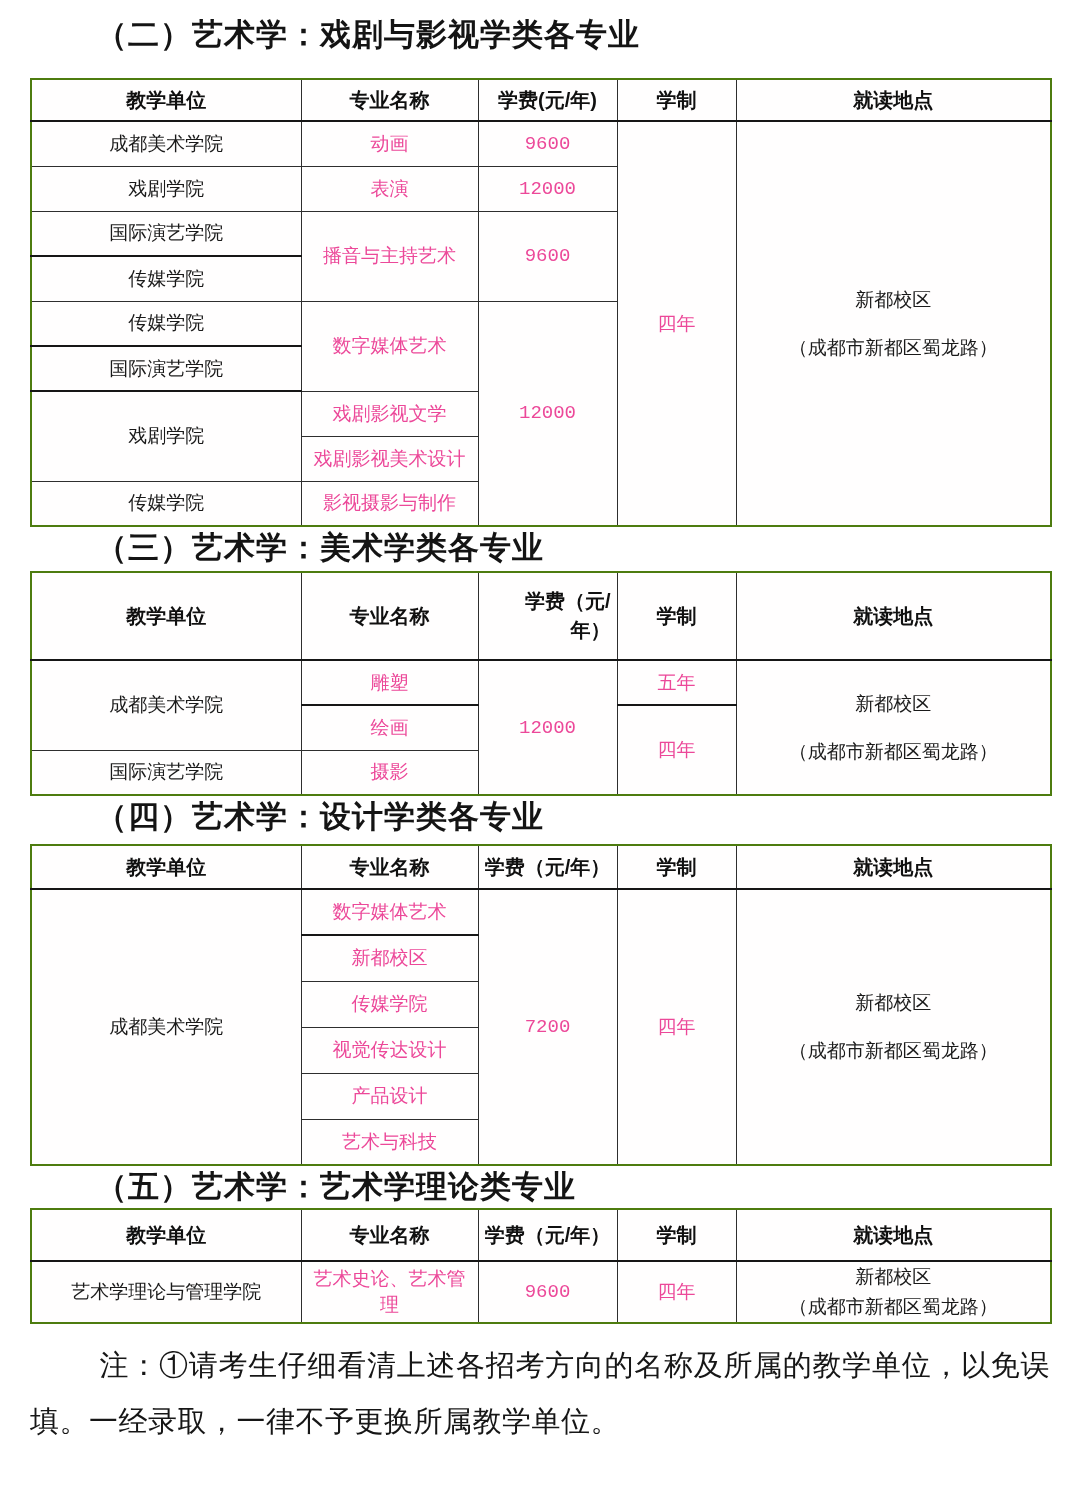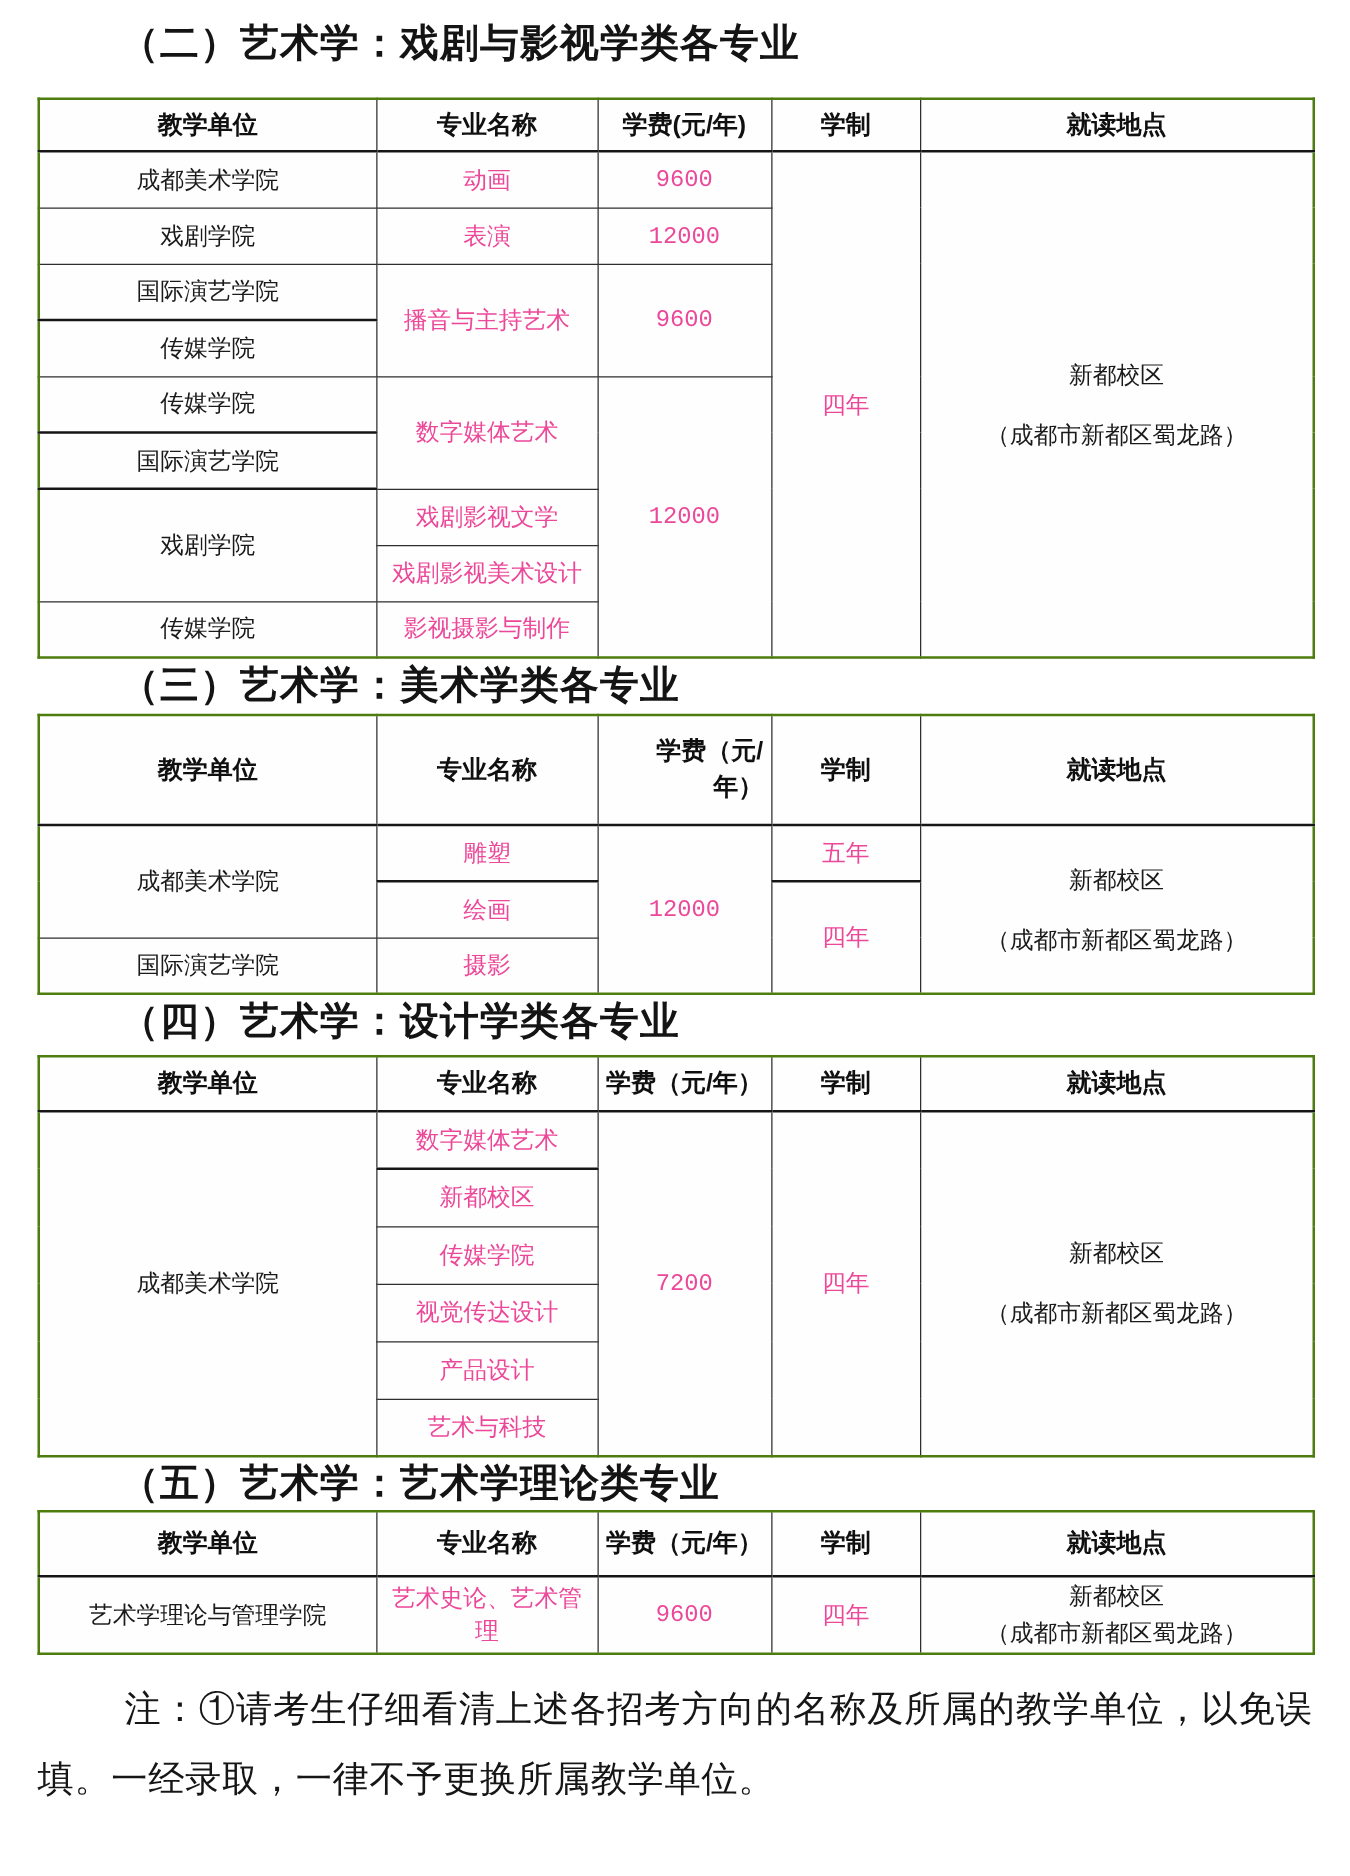--- a/index.html
+++ b/index.html
@@ -87,21 +87,21 @@
   .t4 thead tr { height: 52px; }
   .t4 tbody tr { height: 52px; }
 
   .loc-campus { display: block; }
   .loc-addr   { display: block; }
   .gap-lg .loc-campus { margin-bottom: 22px; }
   .gap-sm .loc-campus { margin-bottom: 4px; }
 
   p.note {
     margin: 16px 0 0 0;
-    font-family: Liberation Serif, serif;
+    font-family: Liberation Mono, monospace;
     font-size: 29px;
     line-height: 56px;
     color: #161616;
     text-align: justify;
     text-indent: 2.4em;
     letter-spacing: 0.5px;
   }
 </style>
 </head>
 <body>

